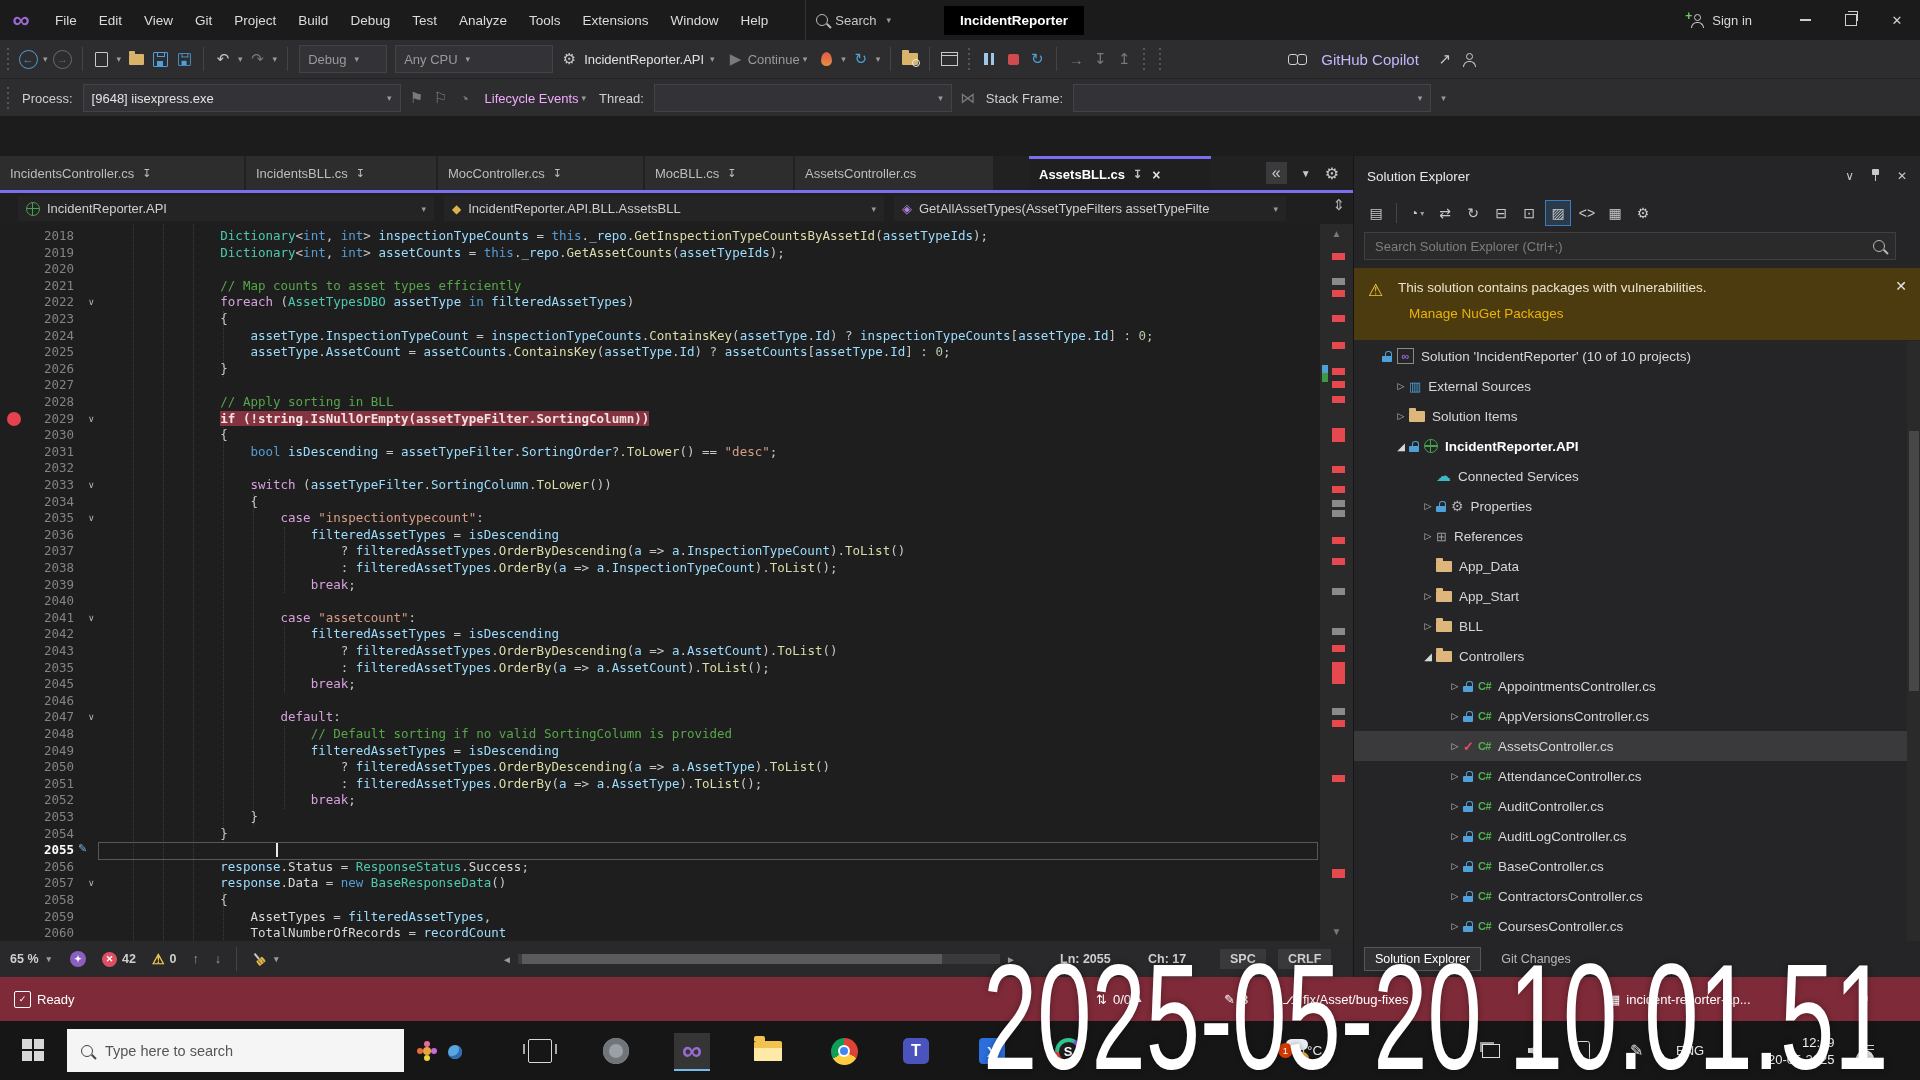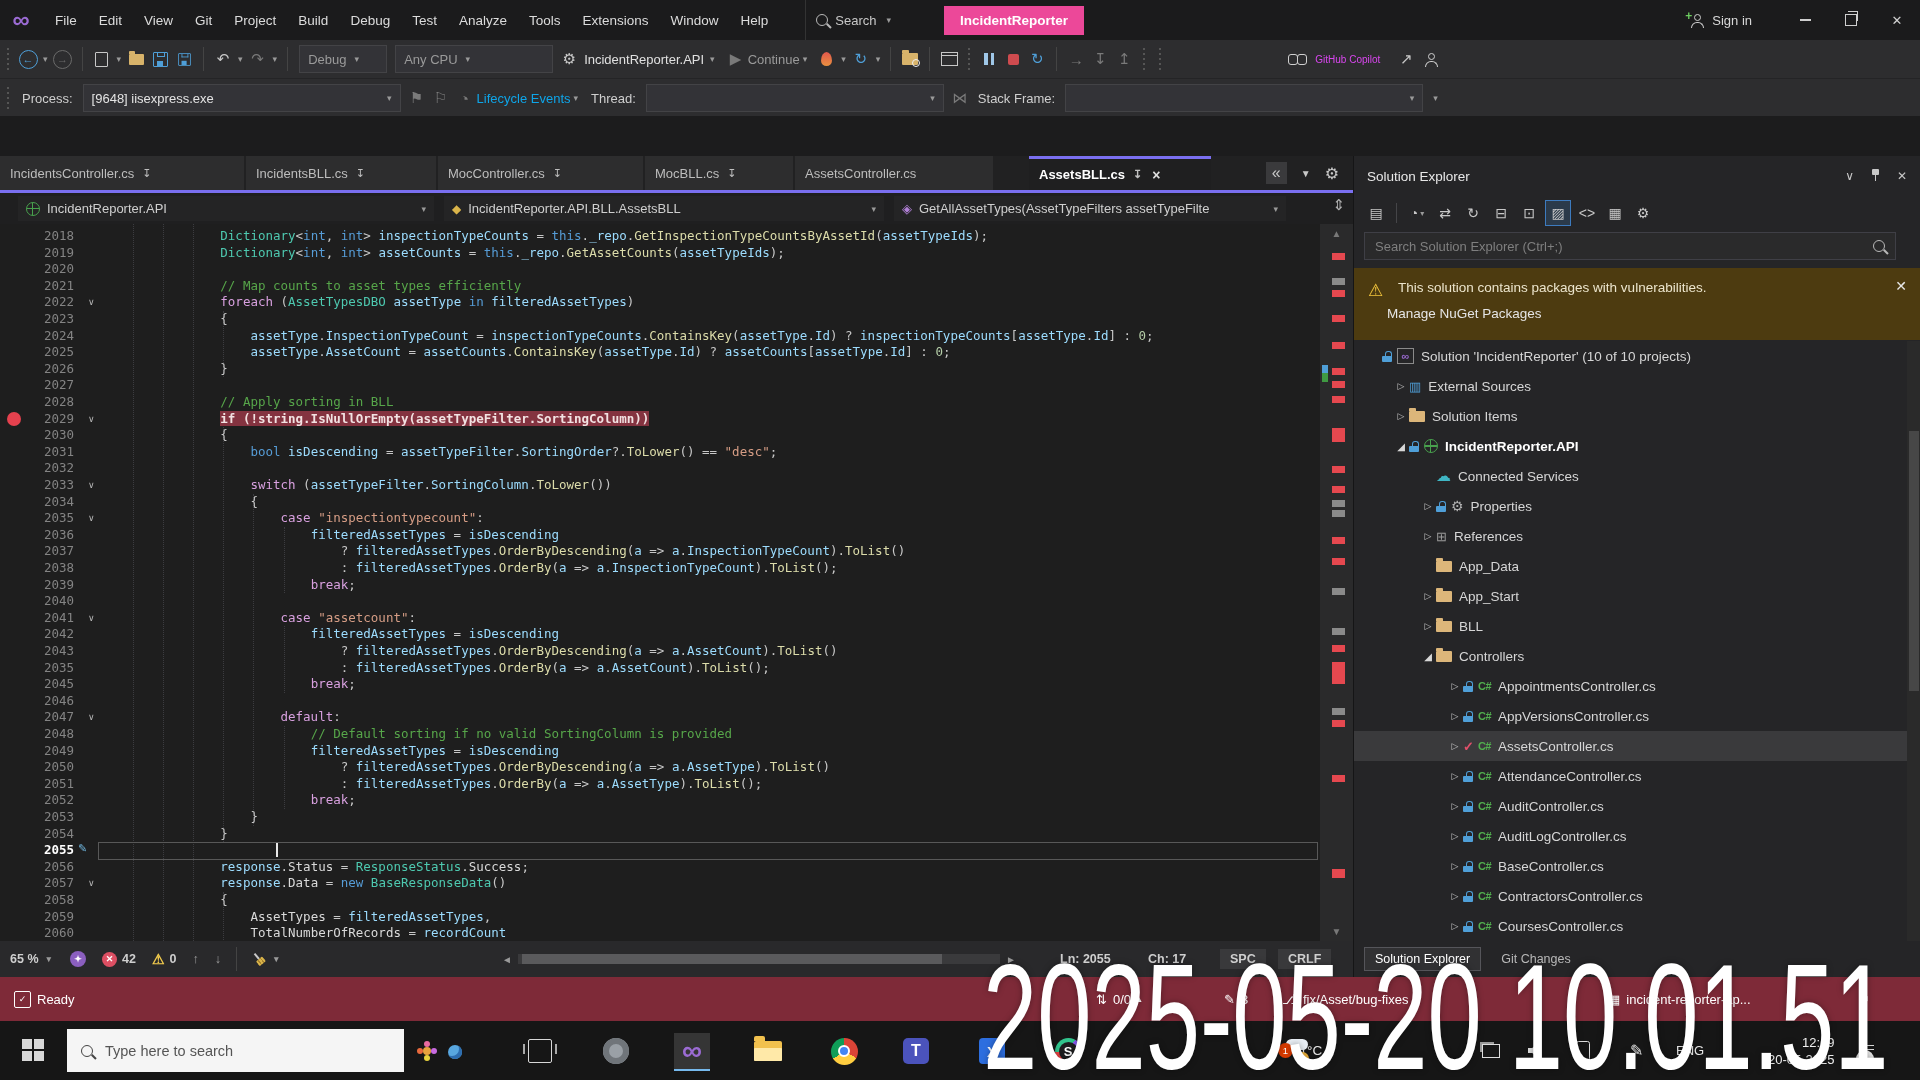--- a/index.html
+++ b/index.html
@@ -5,21 +5,21 @@
   html,body{margin:0;padding:0;background:#000;}
   #root{position:relative;width:1920px;height:1080px;overflow:hidden;background:#1c1c1d;
         font-family:"Liberation Sans",sans-serif;color:#d8d8d8;-webkit-font-smoothing:antialiased;}
 
   
   #titlebar{position:absolute;left:0;top:0;width:1920px;height:40px;background:#1b1b1c;display:flex;align-items:center;}
   #vs-logo{width:26px;height:26px;margin:0 10px 0 8px;display:flex;align-items:center;justify-content:center;
            color:#9b6bd3;font-size:24px;font-weight:bold;}
   .menu-item{padding:0 11px;font-size:13.5px;color:#dcdcdc;height:40px;display:flex;align-items:center;cursor:default;}
   #tb-search{display:flex;align-items:center;gap:7px;margin-left:26px;padding:0 10px;color:#c8c8c8;font-size:13px;height:40px;border-left:1px solid #333;}
-  #app-badge{background:#ec4899;color:#fff;font-weight:bold;font-size:13.5px;padding:7px 16px;margin-left:40px;}
+  #app-badge{background:#000000;color:#fff;font-weight:bold;font-size:13.5px;padding:7px 16px;margin-left:40px;}
   #tb-right{margin-left:auto;display:flex;align-items:center;height:40px;}
   #signin{display:flex;align-items:center;gap:8px;font-size:13px;color:#d8d8d8;margin-right:30px;}
   .winbtn{width:46px;height:40px;display:flex;align-items:center;justify-content:center;color:#d0d0d0;font-size:13px;}
   .ic-max{width:10px;height:10px;border:1.2px solid #cfcfcf;position:relative;background:#1b1b1c;}
   .ic-max::before{content:"";position:absolute;left:2px;top:-4px;width:9px;height:9px;border:1.2px solid #cfcfcf;border-bottom:none;border-left:none;}
   .ic-min{width:11px;height:1.5px;background:#cfcfcf;}
   .ic-person{width:15px;height:13px;position:relative;display:inline-block;}
   .ic-person::before{content:"";position:absolute;top:0;left:5px;width:5px;height:5px;border:1.4px solid #cfcfcf;border-radius:50%;}
   .ic-person::after{content:"";position:absolute;bottom:-1px;left:2px;width:11px;height:5px;border:1.4px solid #cfcfcf;border-bottom:none;border-radius:6px 6px 0 0;}
   .ic-person .plus{position:absolute;left:-4px;top:-5px;color:#6ccb5f;font-size:12px;font-weight:bold;}
@@ -53,21 +53,21 @@
   .ic-pause i{width:3.5px;height:12px;background:#9fc7e8;display:block;}
   .ic-win{width:15px;height:12px;border:1.4px solid #c8c8c8;position:relative;display:inline-block;}
   .ic-win::before{content:"";position:absolute;left:0;top:2px;width:100%;height:1.4px;background:#c8c8c8;}
   .ic-foldersearch{position:relative;width:16px;height:12px;background:#d8b36a;border-radius:1px;display:inline-block;}
   .ic-foldersearch::before{content:"";position:absolute;top:-3px;left:0;width:7px;height:3px;background:#d8b36a;border-radius:1px 1px 0 0;}
   .ic-foldersearch::after{content:"";position:absolute;right:-2px;bottom:-2px;width:6px;height:6px;border:1.5px solid #f0f0f0;border-radius:50%;}
   .ic-copilot{width:19px;height:11px;position:relative;display:inline-block;}
   .ic-copilot::before,.ic-copilot::after{content:"";position:absolute;top:0;width:8px;height:9px;border:1.5px solid #d0d0d0;border-radius:3px;}
   .ic-copilot::before{left:0;}
   .ic-copilot::after{right:0;}
-  #copilot{display:flex;align-items:center;gap:8px;color:#d946ef;font-size:10px;}
+  #copilot{display:flex;align-items:center;gap:14px;color:#c4b5fd;font-size:15px;}
   .lbl{color:#cfcfcf;font-size:13px;margin:0 6px;}
   .dd.wide{min-width:280px;justify-content:space-between;}
   .dd.light .val{color:#e4e4e4;}
 
   
   #main{position:absolute;left:0;top:116px;width:1920px;height:861px;background:#1c1c1d;}
   #editor-col{position:absolute;left:0;top:40px;width:1353px;height:821px;background:#1e1e1e;}
   #tabstrip{position:absolute;left:0;top:0;width:1353px;height:34px;background:#212122;display:flex;align-items:stretch;}
   #tab-underline{position:absolute;left:0;top:34px;width:1353px;height:3px;background:#7a6ff0;}
   .tab{display:flex;align-items:center;gap:8px;background:#2d2d2e;margin-right:2px;padding:0 10px;font-size:13px;color:#bdbdbd;position:relative;}
@@ -135,21 +135,21 @@
   .ic-pin::after{content:"";position:absolute;top:6px;left:4px;width:1.5px;height:6px;background:#c8c8c8;}
   #se-toolbar{position:absolute;left:0;top:40px;width:100%;height:34px;display:flex;align-items:center;gap:4px;padding-left:10px;box-sizing:border-box;color:#c8c8c8;}
   .se-ti{min-width:24px;height:24px;display:inline-flex;align-items:center;justify-content:center;font-size:14px;}
   .se-ti.hl{border:1px solid #3d7bbf;background:#2b3a4a;}
   .se-ti .caret{font-size:8px;margin-left:2px;color:#9a9a9a;}
   .se-sep{width:1px;height:20px;background:#454548;margin:0 4px;}
   #se-search{position:absolute;left:10px;top:76px;width:532px;height:28px;background:#2a2a2b;border:1px solid #3f3f46;display:flex;align-items:center;color:#7f7f7f;font-size:13px;padding:0 10px;box-sizing:border-box;}
   #se-search .ic-mag{margin-left:auto;}
   #se-banner{position:absolute;left:0;top:112px;width:100%;height:72px;background:#4d3b10;color:#ece5cd;font-size:13.5px;}
   #se-banner .wt{position:absolute;left:44px;top:12px;width:460px;}
-  #se-banner .lk{position:absolute;left:33px;top:38px;color:#e5e5e5;}
+  #se-banner .lk{position:absolute;left:55px;top:38px;color:#eab308;}
   #se-banner .wicon{position:absolute;left:14px;top:12px;color:#f0c33c;font-size:17px;}
   #se-banner .x{position:absolute;right:14px;top:10px;color:#e8e8e8;font-size:14px;}
   #se-tree{position:absolute;left:0;top:185px;width:553px;height:600px;overflow:hidden;}
   .trow{position:absolute;left:0;width:553px;height:30px;display:flex;align-items:center;color:#d6d6d6;}
   .trow.sel{background:#3a3a3c;}
   .trow .arrow{width:16px;flex:none;font-size:9px;color:#c0c0c0;text-align:center;}
   .trow .arrow.open{font-size:10px;color:#d8d8d8;}
   .trow .gap{width:16px;flex:none;}
   .trow .label{margin-left:7px;white-space:nowrap;}
   .trow.bold .label{font-weight:bold;color:#fff;}
@@ -355,21 +355,21 @@
   <div id="debugrow">
     <span class="grip"></span>
     <span class="lbl">Process:</span>
     <div class="dd light wide" style="width:300px;">
       <span class="val">[9648] iisexpress.exe</span>
         <span class="car">▾</span>
     </div>
     <span class="tico dim">⚑</span>
     <span class="tico dim">⚐</span>
     <span class="tico dim">◔</span>
-    <span style="color:#0ea5e9;">Lifecycle Events</span>
+    <span style="color:#f0abfc;margin-left:8px;">Lifecycle Events</span>
     <span class="mini-drop">▾</span>
     <span class="lbl" style="margin-left:10px;">Thread:</span>
     <div class="dd wide" style="width:280px;">
       <span class="val"></span>
         <span class="car">▾</span>
     </div>
     <span class="tico dim">⋈</span>
     <span class="lbl">Stack Frame:</span>
     <div class="dd wide" style="width:340px;">
       <span class="val"></span>

